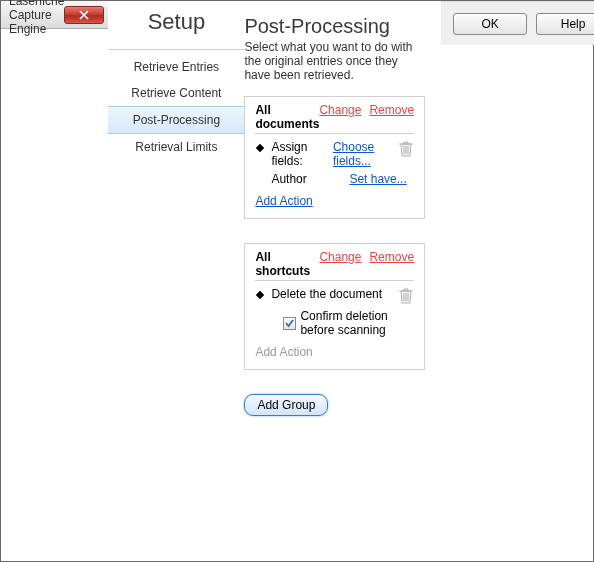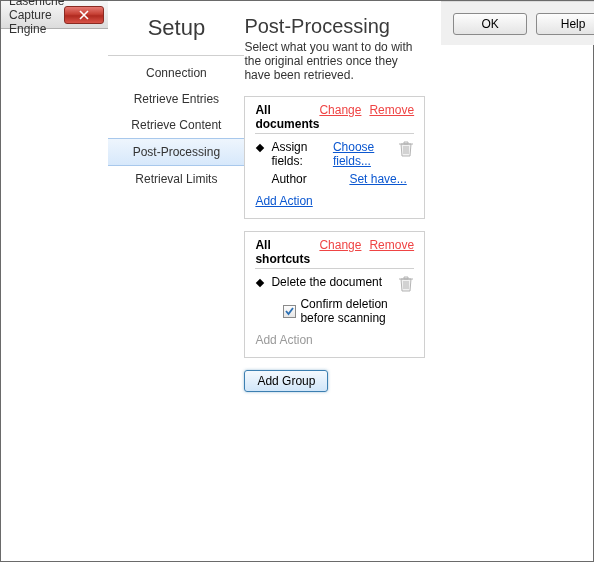--- a/index.html
+++ b/index.html
@@ -44,21 +44,21 @@
     cursor: pointer;
   }
   .close-btn svg { width: 10px; height: 10px; }
   .body {
     flex: 1;
     display: flex;
     min-height: 0;
   }
   .sidebar {
     width: 136px;
-    padding-top: 8px;
+    padding-top: 2px;
     display: flex;
     flex-direction: column;
     align-items: stretch;
   }
   .sidebar-title {
     text-align: center;
     font-size: 22px;
     color: #3a3a3a;
     font-weight: 400;
     margin: 6px 0 14px 0;
@@ -95,21 +95,21 @@
     font-family: "Segoe UI Light","Segoe UI",Tahoma,sans-serif;
   }
   .page-desc {
     font-size: 12px;
     color: #333;
     margin-bottom: 14px;
   }
   .group {
     border: 1px solid #d0d0d0;
     padding: 6px 10px 10px 10px;
-    margin-bottom: 12px;
+    margin-bottom: 24px;
   }
   .group-header {
     display: flex;
     align-items: baseline;
     border-bottom: 1px solid #d0d0d0;
     padding-bottom: 2px;
     margin-bottom: 4px;
   }
   .group-name {
     font-weight: bold;
@@ -179,21 +179,21 @@
     border: 1px solid #8a8a8a;
     background: linear-gradient(to bottom,#fdfdfd,#e6e6e6);
     display: flex; align-items: center; justify-content: center;
   }
   .checkbox svg { width: 11px; height: 11px; }
   .add-group-btn {
     align-self: flex-start;
     padding: 3px 12px;
     border: 1px solid #3c7fb1;
     background: linear-gradient(to bottom,#f4f9fe,#d1e6f9);
-    border-radius: 3px;
+    border-radius: 9px;
     cursor: pointer;
     font-size: 12px;
     box-shadow: 0 0 3px rgba(60,127,177,0.5);
   }
   .footer {
     height: 44px;
     border-top: 1px solid #dcdcdc;
     display: flex;
     align-items: center;
     justify-content: flex-end;
@@ -235,21 +235,20 @@
         <path d="M1 1 L9 9 M9 1 L1 9" stroke="#fff" stroke-width="1.6" fill="none"></path>
       </svg>
     </div>
   </div>
 
   <div class="body">
 
     <div class="sidebar">
       <div class="sidebar-title">Setup</div>
       <div class="hr"></div>
-      <div class="nav-item">Connection</div>
       <div class="nav-item">Retrieve Entries</div>
       <div class="nav-item">Retrieve Content</div>
       <div class="nav-item selected">Post-Processing</div>
       <div class="nav-item">Retrieval Limits</div>
     </div>
 
     <div class="main">
       <div class="page-title">Post-Processing</div>
       <div class="page-desc">Select what you want to do with the original entries once they have been retrieved.</div>
 

